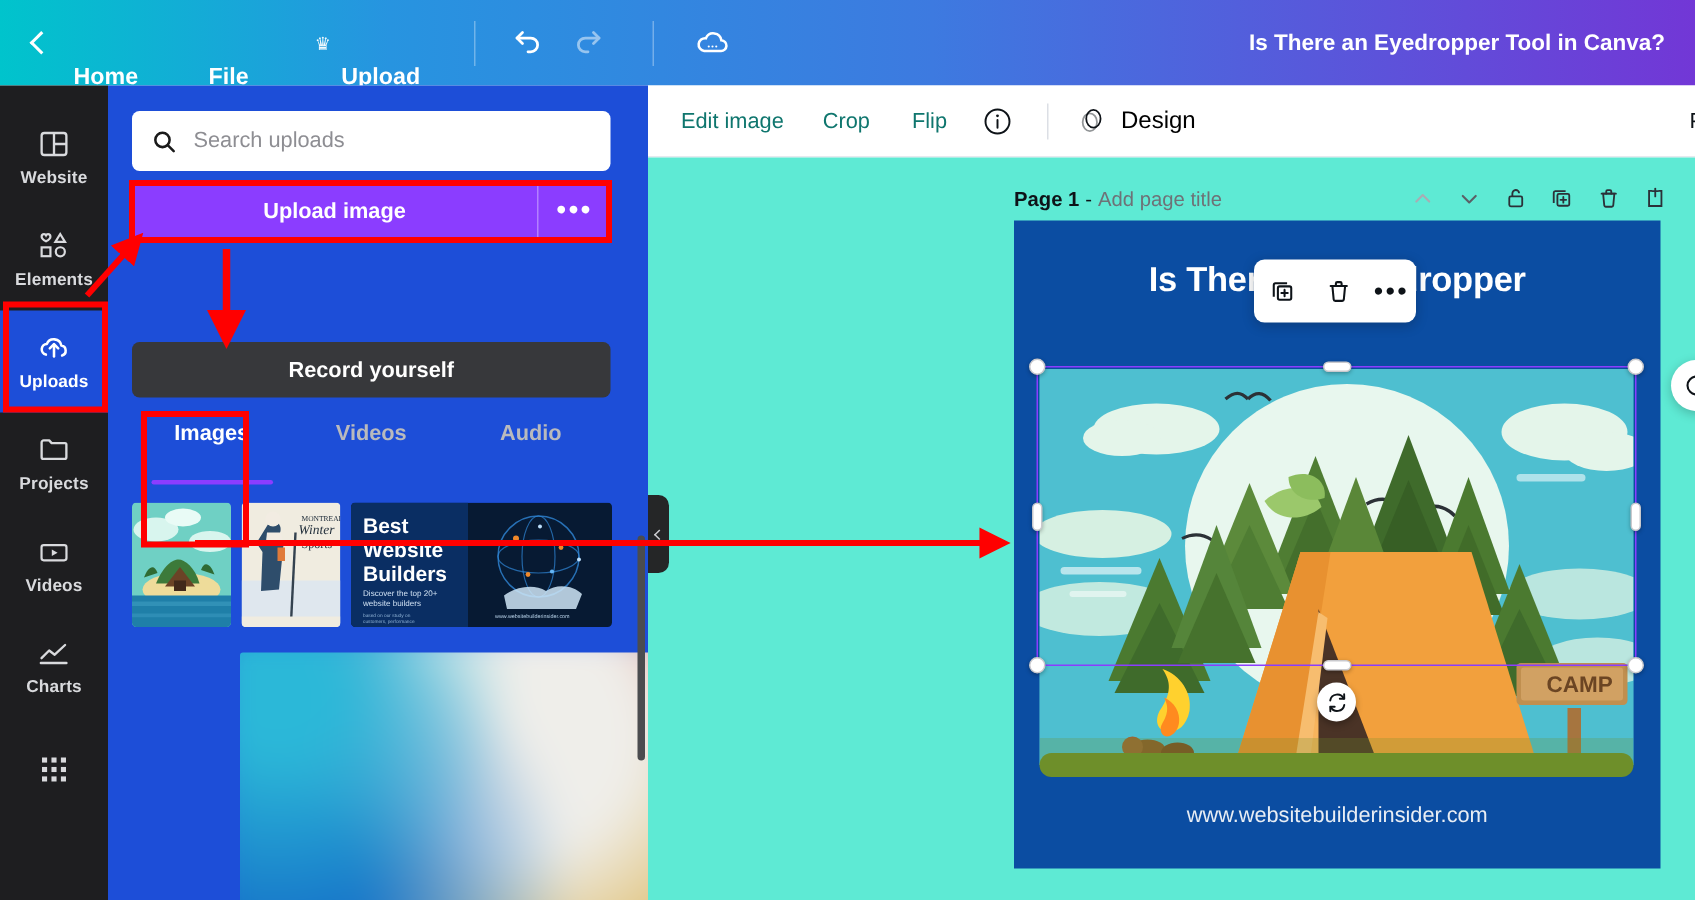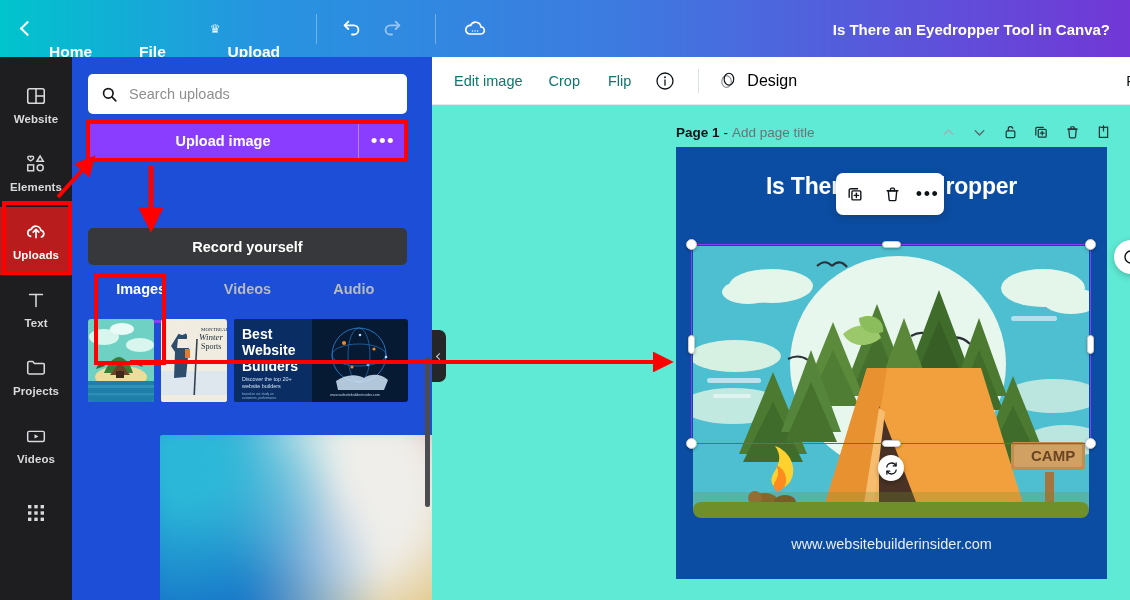--- a/index.html
+++ b/index.html
@@ -39,21 +39,21 @@
   
   .rail {
     position: absolute; left: 0; top: 57px; width: 72px; height: 543px;
     background: #1e1e20; padding-top: 14px;
   }
   .rail-item {
     width: 72px; height: 68px; display: flex; flex-direction: column;
     align-items: center; justify-content: center; gap: 6px; cursor: pointer; position: relative;
   }
   .rail-item .lbl { font-size: 11.5px; color: #d9dadd; font-weight: bold; letter-spacing: .1px; }
-  .rail-item.active { background: #b91c1c; }
+  .rail-item.active { background: #1d4ed8; }
   .rail-item.active .lbl { color: #fff; }
   .rail-icon svg { display: block; }
 
   
   .panel {
     position: absolute; left: 72px; top: 57px; width: 360px; height: 543px;
     background: #1d4ed8; overflow: hidden;
   }
   .srch {
     position: absolute; left: 16px; top: 17px; width: 319px; height: 40px;
@@ -74,21 +74,21 @@
     background: #37383b; border-radius: 5px; display: flex; align-items: center; justify-content: center;
     color: #fff; font-size: 14.5px; font-weight: bold; cursor: pointer;
   }
   .tabs { position: absolute; left: 16px; top: 224px; width: 319px; display: flex; }
   .tab { flex: 1; text-align: center; font-size: 14.5px; font-weight: bold; color: #b9babd;
          padding-bottom: 26px; cursor: pointer; position: relative; }
   .tab.active { color: #fff; }
   .tab.active::after { content: ""; position: absolute; left: 12%; right: 12%; bottom: 0;
                        height: 3px; background: #8b3dff; border-radius: 2px; }
 
-  .thumbs { position: absolute; left: 16px; top: 262px; width: 340px; display: flex; gap: 7px; text-align: right; }
+  .thumbs { position: absolute; left: 16px; top: 278px; width: 340px; display: flex; gap: 7px; text-align: right; }
   .th { height: 83px; border-radius: 3px; overflow: hidden; position: relative; cursor: pointer; flex-shrink: 0; }
   .th.t1 { width: 66px; }
   .th.t2 { width: 66px; }
   .th.t3 { width: 174px; }
 
   
   .blurbox { position: absolute; left: 88px; top: 378px; width: 327px; height: 200px;
              overflow: hidden; border-radius: 2px; }
   .blurbox .bi { position: absolute; inset: -20px; filter: blur(13px); }
 
@@ -250,49 +250,49 @@
       <span class="rail-icon">
         <svg width="24" height="22" viewBox="0 0 24 22" fill="none" stroke="#ffffff" stroke-width="1.7" stroke-linecap="round" stroke-linejoin="round">
           <path d="M6.6 15.4a3.6 3.6 0 0 1 .6-7.1 5.1 5.1 0 0 1 9.7 1.1 3.4 3.4 0 0 1 .5 6.6"></path>
           <line x1="12" y1="16.6" x2="12" y2="8.6"></line>
             <polyline points="9.2 11.2 12 8.4 14.8 11.2"></polyline>
         </svg>
       </span>
       <span class="lbl">Uploads</span>
     </div>
 
-    <div class="rail-item">
-      <span class="rail-icon">
-        <svg width="22" height="22" viewBox="0 0 24 24" fill="none" stroke="#d9dadd" stroke-width="1.7" stroke-linecap="round">
-            <line x1="5" y1="6" x2="19" y2="6"></line>
-            <line x1="12" y1="6" x2="12" y2="19"></line>
-          </svg>
-      </span>
-      <span class="lbl">Text</span>
-    </div>
 
     <div class="rail-item">
       <span class="rail-icon">
         <svg width="22" height="22" viewBox="0 0 24 24" fill="none" stroke="#d9dadd" stroke-width="1.7" stroke-linejoin="round">
             <path d="M3 8V6.5A1.5 1.5 0 0 1 4.5 5h4l1.8 2H20a1 1 0 0 1 1 1v9a1.5 1.5 0 0 1-1.5 1.5h-15A1.5 1.5 0 0 1 3 17z"></path>
           </svg>
       </span>
       <span class="lbl">Projects</span>
     </div>
 
     <div class="rail-item">
       <span class="rail-icon">
         <svg width="24" height="22" viewBox="0 0 26 22" fill="none" stroke="#d9dadd" stroke-width="1.6">
           <rect x="4" y="6" width="18" height="11" rx="1.6"></rect>
           <path d="M11.4 9.2 15.6 11.5l-4.2 2.3z" fill="#d9dadd" stroke="none"></path>
         </svg>
       </span>
       <span class="lbl">Videos</span>
     </div>
 
+    <div class="rail-item">
+      <span class="rail-icon">
+        <svg width="24" height="20" viewBox="0 0 26 20" fill="none" stroke="#d9dadd" stroke-width="1.7" stroke-linecap="round" stroke-linejoin="round">
+          <polyline points="4,13 9.5,7.5 13.5,10.5 21,3.5"></polyline>
+            <line x1="3.5" y1="16.5" x2="22" y2="16.5"></line>
+        </svg>
+      </span>
+      <span class="lbl">Charts</span>
+    </div>
 
     <div class="rail-item">
       <span class="rail-icon">
         <svg width="20" height="20" viewBox="0 0 20 20" fill="#d9dadd">
           <rect x="2" y="2" width="3.4" height="3.4"></rect>
             <rect x="8.3" y="2" width="3.4" height="3.4"></rect>
             <rect x="14.6" y="2" width="3.4" height="3.4"></rect>
           <rect x="2" y="8.3" width="3.4" height="3.4"></rect>
             <rect x="8.3" y="8.3" width="3.4" height="3.4"></rect>
             <rect x="14.6" y="8.3" width="3.4" height="3.4"></rect>

